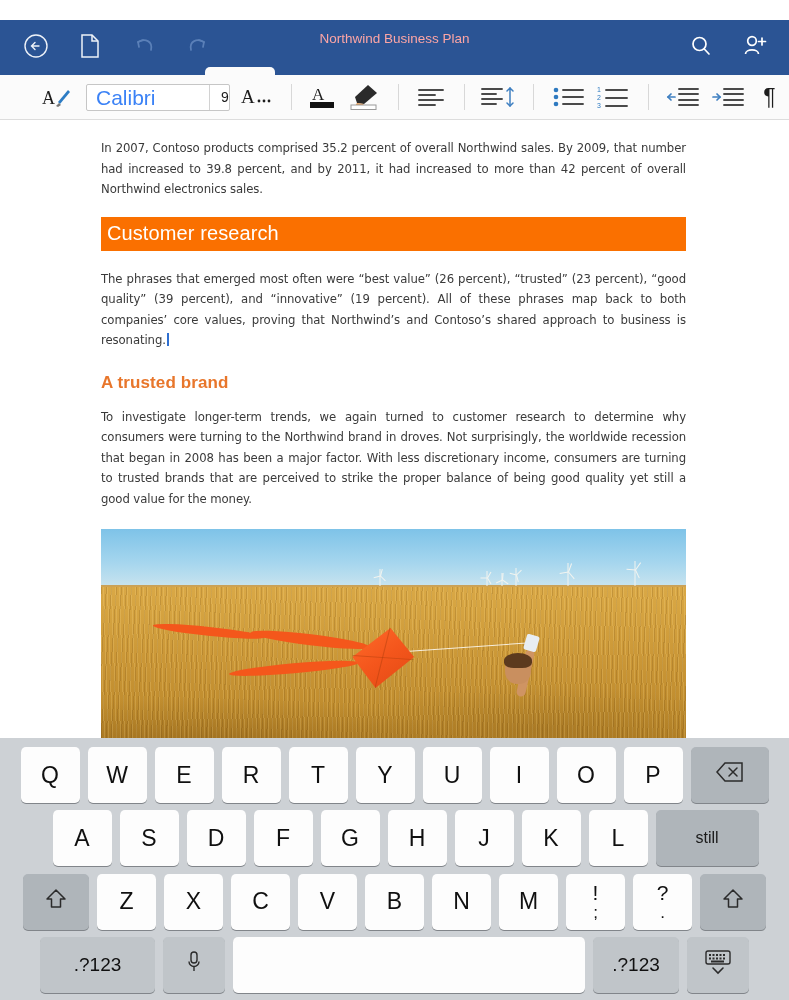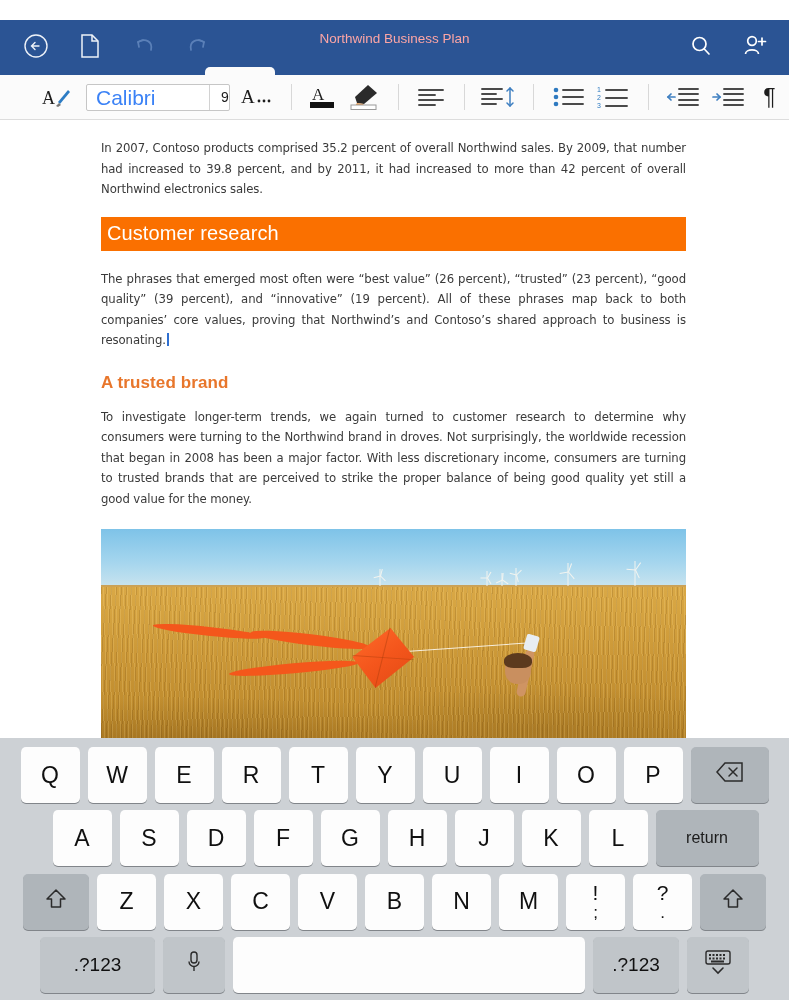--- a/index.html
+++ b/index.html
@@ -515,21 +515,21 @@
     <div class="krow row2-pad">
       <div class="key">A</div>
       <div class="key">S</div>
       <div class="key">D</div>
       <div class="key">F</div>
       <div class="key">G</div>
       <div class="key">H</div>
       <div class="key">J</div>
       <div class="key">K</div>
       <div class="key">L</div>
-      <div class="key dark wide-return">return</div>
+      <div class="key dark wide-return">still</div>
     </div>
 
     <div class="krow">
       <div class="key dark shift-l">
         <span>
           <svg width="26" height="26" viewBox="0 0 26 26">
             <path d="M13 4 L22 13 H17.5 V21 H8.5 V13 H4 Z" stroke="#2b2b2b" stroke-width="1.5" fill="none" stroke-linejoin="round"></path>
           </svg>
         </span>
       </div>

